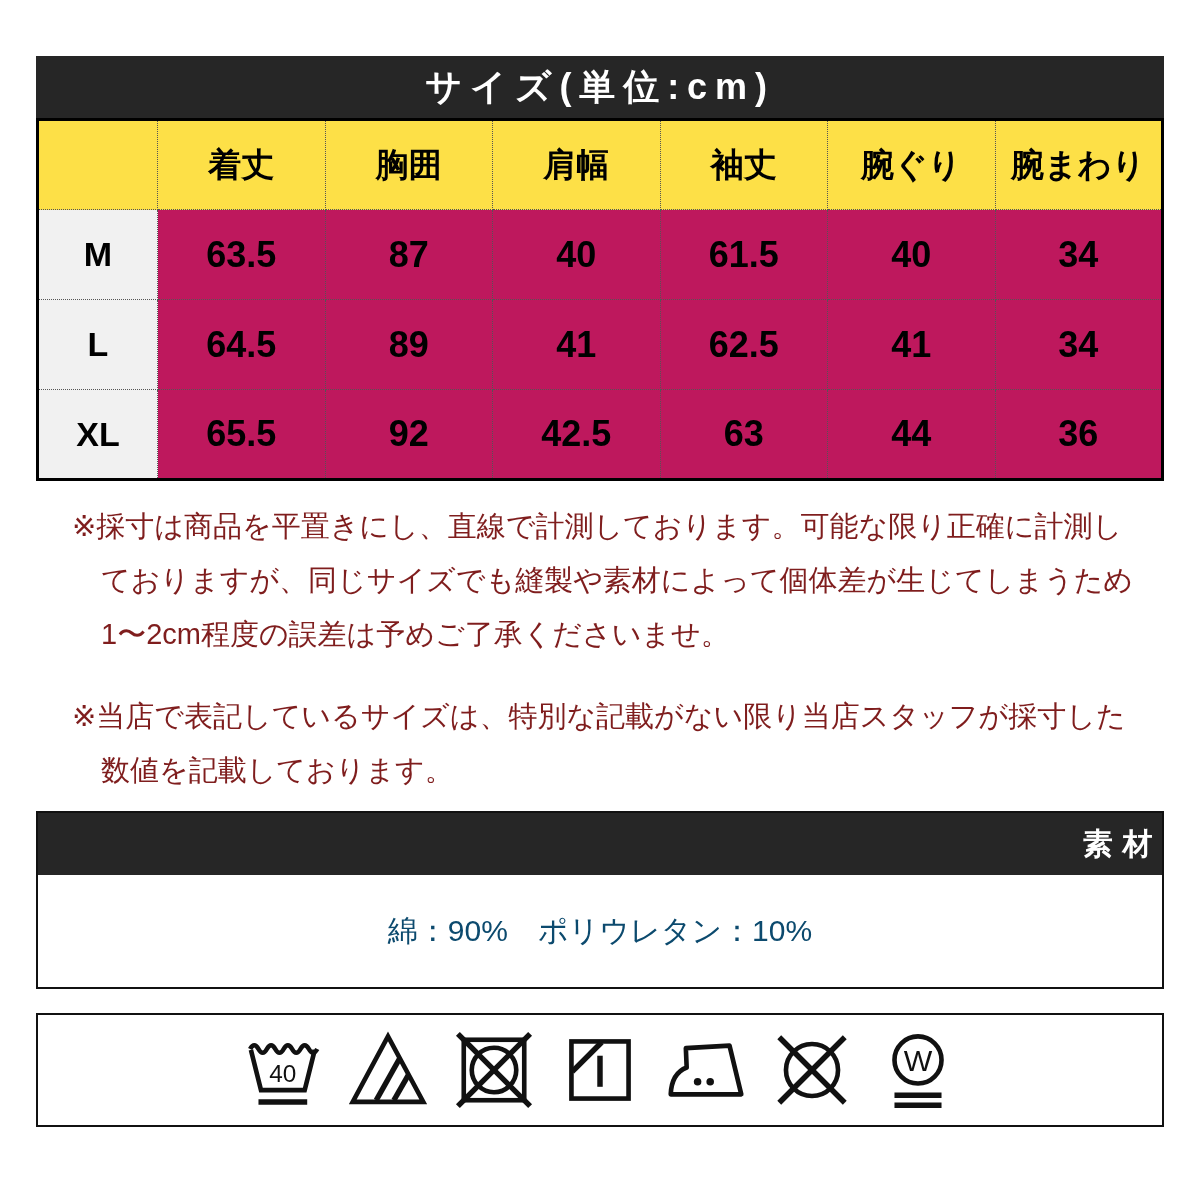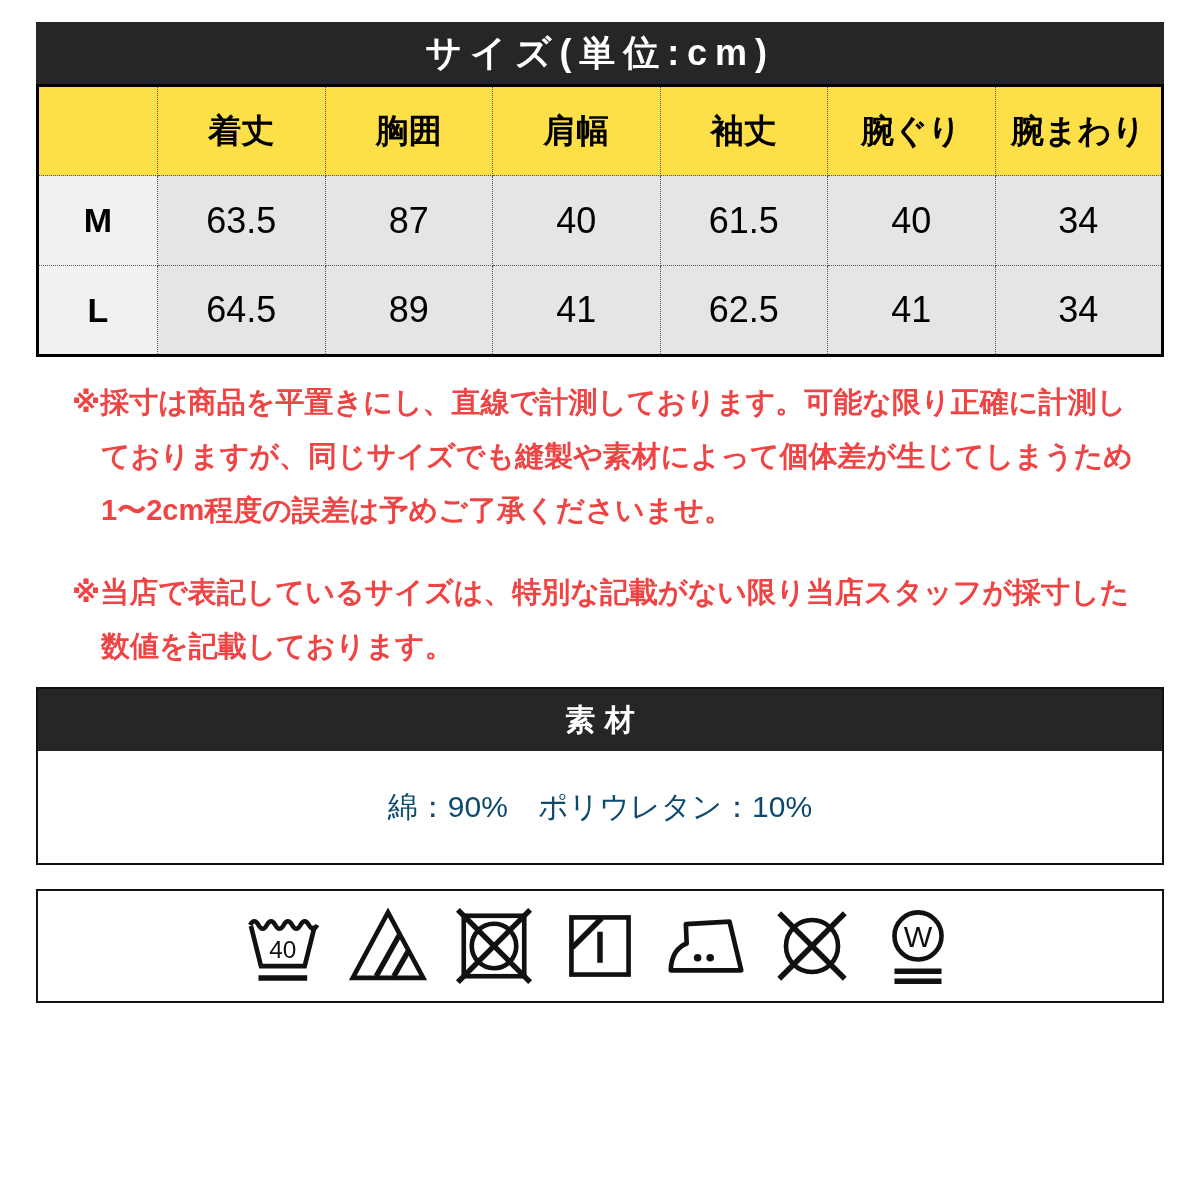--- a/index.html
+++ b/index.html
@@ -1,31 +1,31 @@
 <!DOCTYPE html>
 <html><head>
 <meta charset="utf-8">
 <style>
   * { margin: 0; padding: 0; box-sizing: border-box; }
   html, body { width: 1200px; height: 1200px; background: #ffffff; overflow: hidden; }
   body { font-family: "Liberation Sans", "DejaVu Sans", sans-serif; color: #000; }
-  .page { padding: 22px 36px 0 36px; }
+  .page { padding: 44px 36px 0 36px; margin-top: 12px; }
 
   
   .bar {
     background: #262626;
     color: #ffffff;
     height: 62px;
     display: flex;
     align-items: center;
     justify-content: center;
     font-weight: bold;
   }
   .size-bar { font-size: 36px; letter-spacing: 0.22em; }
-  .sub-bar  { font-size: 30px; letter-spacing: 0.32em; padding-left: 0.32em; }
+  .sub-bar  { font-size: 30px; letter-spacing: 0.32em; padding-left: 0.32em; justify-content: flex-end; }
 
   
   table.size-table {
     width: 100%;
     border-collapse: collapse;
     table-layout: fixed;
     border: 3px solid #000;
   }
   table.size-table col.label-col { width: 120px; }
   table.size-table th, table.size-table td {
@@ -38,27 +38,27 @@
     background: #fde047;
     font-size: 33px;
     font-weight: bold;
   }
   table.size-table tbody th {
     background: #f1f1f1;
     font-size: 34px;
     font-weight: bold;
   }
   table.size-table tbody td {
-    background: #e5e5e5;
+    background: #be185d;
     font-size: 36px;
-    font-weight: normal;
-  }
-
-  
-  .notes { margin: 18px 0 0 36px; font-size: 29px; line-height: 54px; color: #ef4444; font-weight: bold; }
+    font-weight: bold;
+  }
+
+  
+  .notes { margin: 18px 0 0 36px; font-size: 29px; line-height: 54px; color: #7f1d1d; }
   .note + .note { margin-top: 28px; }
   .note .cont { padding-left: 1em; }
 
   
   .boxed { border: 2px solid #111; margin-top: 14px; }
   .material-content {
     height: 112px;
     display: flex;
     align-items: center;
     justify-content: center;
@@ -122,20 +122,29 @@
         </tr>
         <tr>
           <th>L</th>
           <td>64.5</td>
           <td>89</td>
           <td>41</td>
           <td>62.5</td>
           <td>41</td>
           <td>34</td>
         </tr>
+        <tr>
+          <th>XL</th>
+          <td>65.5</td>
+          <td>92</td>
+          <td>42.5</td>
+          <td>63</td>
+          <td>44</td>
+          <td>36</td>
+        </tr>
       </tbody>
     </table>
   </section>
 
   <div class="notes">
     <div class="note">
       <div class="first">※採寸は商品を平置きにし、直線で計測しております。可能な限り正確に計測し</div>
       <div class="cont">ておりますが、同じサイズでも縫製や素材によって個体差が生じてしまうため</div>
       <div class="cont">1〜2cm程度の誤差は予めご了承くださいませ。</div>
     </div>

